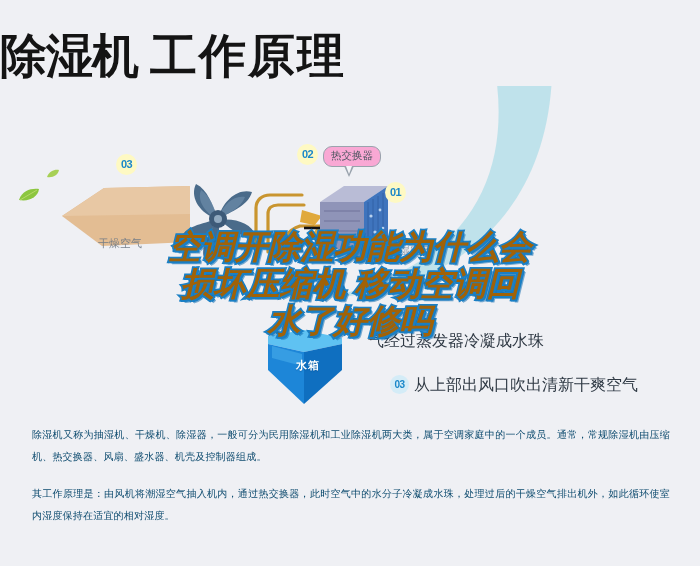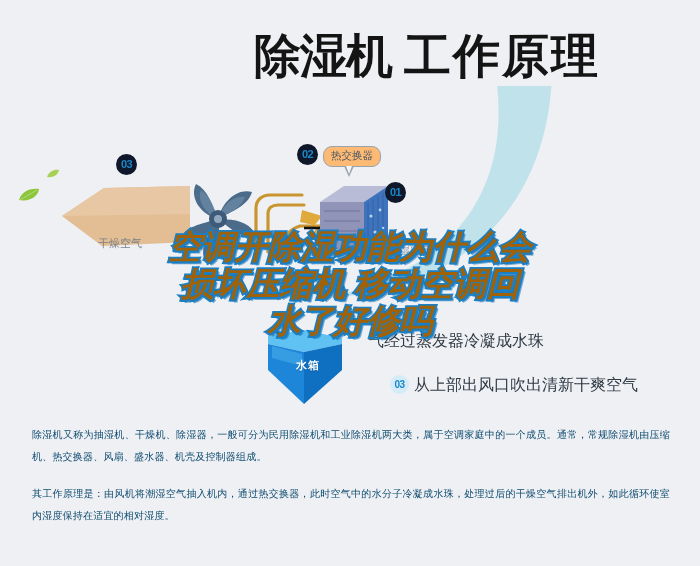--- a/index.html
+++ b/index.html
@@ -22,21 +22,21 @@
     height: 412px;
     background: #eff0f4;
     overflow: hidden;
   }
 
   .hero-title {
     position: absolute;
     top: 32px;
     left: 0;
     width: 600px;
-    text-align: right;
+    text-align: left;
     font-size: 47px;
     font-weight: bold;
     color: #141414;
     letter-spacing: 1px;
     line-height: 1;
     white-space: nowrap;
     font-family: "Liberation Sans", "DejaVu Sans", sans-serif;
   }
   .hero-title .t-a { letter-spacing: -1px; }
   .hero-title .t-b { margin-left: 12px; letter-spacing: 2px; }
@@ -79,41 +79,41 @@
     white-space: nowrap;
     opacity: .92;
   }
 
   
   .badge {
     position: absolute;
     width: 21px;
     height: 21px;
     border-radius: 50%;
-    background: #0f172a;
+    background: #fef9c3;
     color: #1a87c9;
     font-size: 11px;
     font-weight: bold;
     line-height: 21px;
     text-align: center;
     letter-spacing: -0.5px;
   }
   .badge-03a { left: 116px; top: 154px; }
   .badge-02  { left: 297px; top: 144px; }
   .badge-01  { left: 385px; top: 182px; }
 
   
   .callout {
     position: absolute;
     left: 323px;
     top: 146px;
     padding: 2px 7px 3px;
     border: 1.4px solid #9aa3ad;
     border-radius: 9px;
-    background: #fdba74;
+    background: #f9a8d4;
     font-size: 10.5px;
     color: #4d5660;
     white-space: nowrap;
   }
   .callout-tail {
     position: absolute;
     left: 344px;
     top: 166px;
     width: 0; height: 0;
     border-left: 5px solid transparent;

